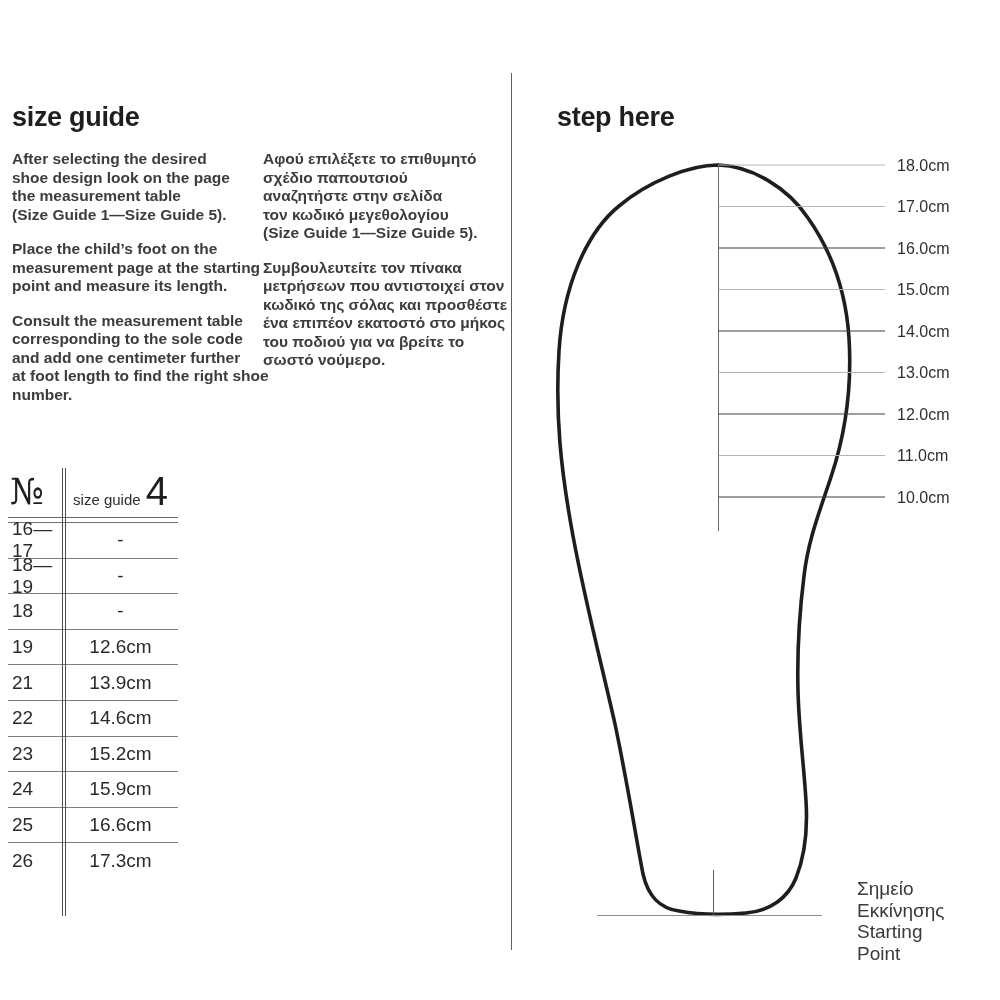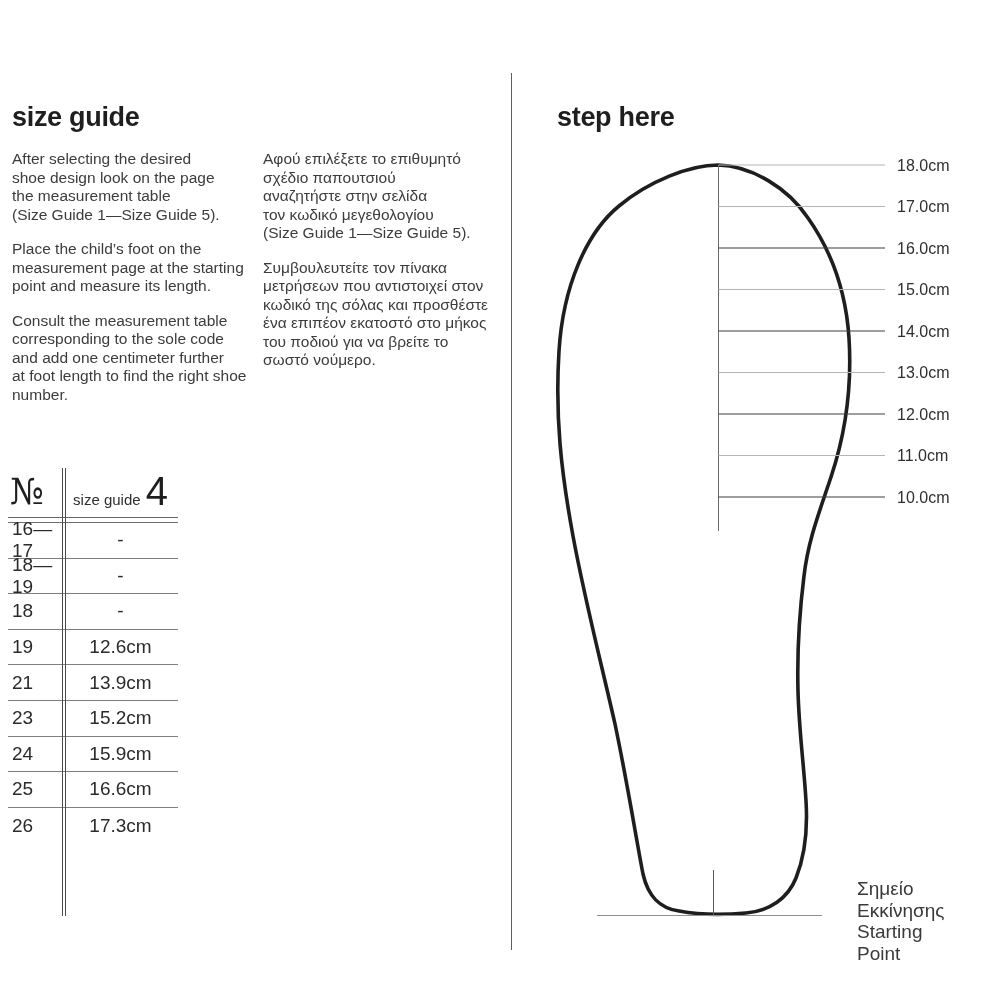--- a/index.html
+++ b/index.html
@@ -15,21 +15,21 @@
   #title-left{left:12px;top:84px;}
   #title-right{left:557px;top:84px;}
   
   .divider{position:absolute;left:511px;top:73px;width:1px;height:877px;background:#5f5f5f;}
   
   .instr-col{position:absolute;top:150px;width:248px;}
   #col-en{left:12px;}
   #col-gr{left:263px;}
   .para{
     font-size:15.5px;line-height:18.5px;color:#3c3c3c;white-space:pre;
-    margin:0 0 16px 0;letter-spacing:0;
+    margin:0 0 16px 0;letter-spacing:0;font-weight:bold;
   }
   
   .size-table{position:absolute;left:8px;top:468px;width:170px;height:448px;}
   .size-table .vline{
     position:absolute;left:54px;top:0;width:2px;height:100%;
     border-left:1px solid #4c4c4c;border-right:1px solid #4c4c4c;
   }
   .thead{height:49px;display:flex;align-items:flex-start;}
   .th-no{
     width:55px;font-family:"DejaVu Serif","Liberation Serif",serif;
@@ -116,20 +116,24 @@
           <div class="td-no">18</div>
           <div class="td-len">-</div>
         </div>
         <div class="trow">
           <div class="td-no">19</div>
           <div class="td-len">12.6cm</div>
         </div>
         <div class="trow">
           <div class="td-no">21</div>
           <div class="td-len">13.9cm</div>
+        </div>
+        <div class="trow">
+          <div class="td-no">22</div>
+          <div class="td-len">14.6cm</div>
         </div>
         <div class="trow">
           <div class="td-no">23</div>
           <div class="td-len">15.2cm</div>
         </div>
         <div class="trow">
           <div class="td-no">24</div>
           <div class="td-len">15.9cm</div>
         </div>
         <div class="trow">

